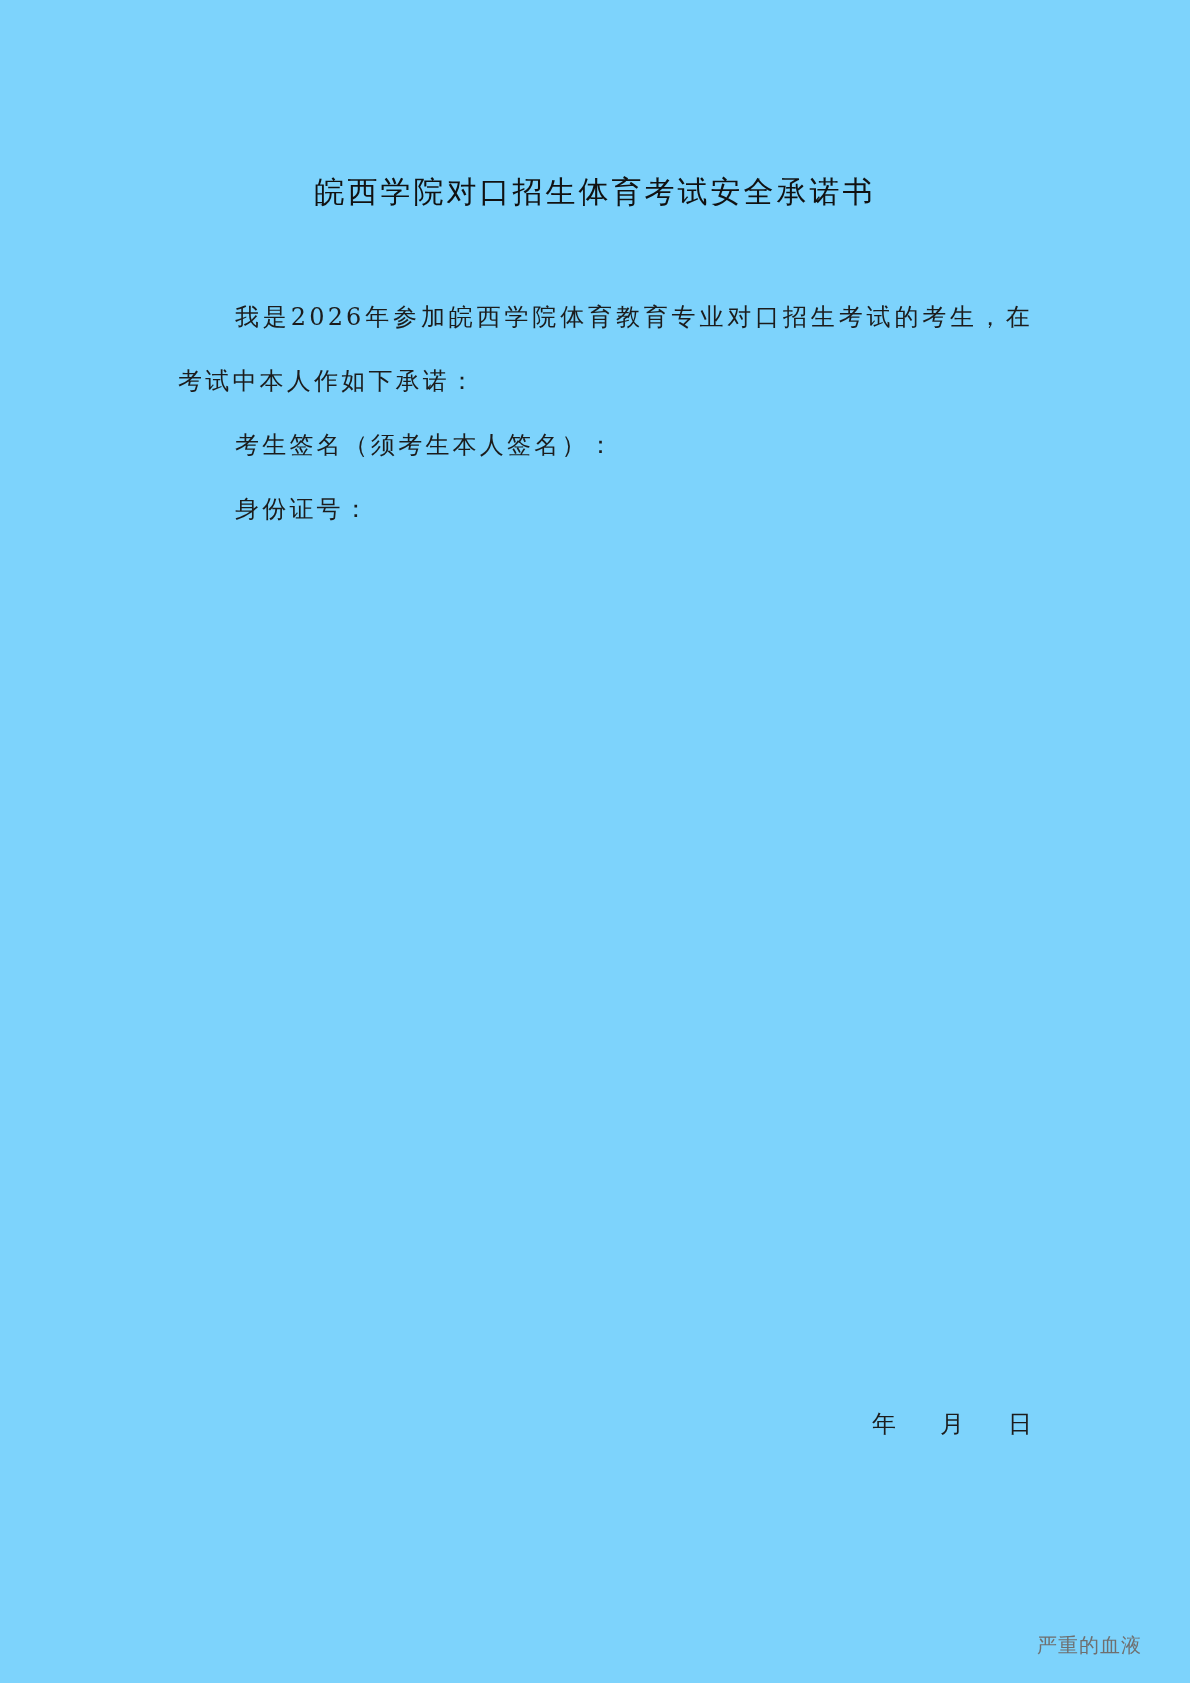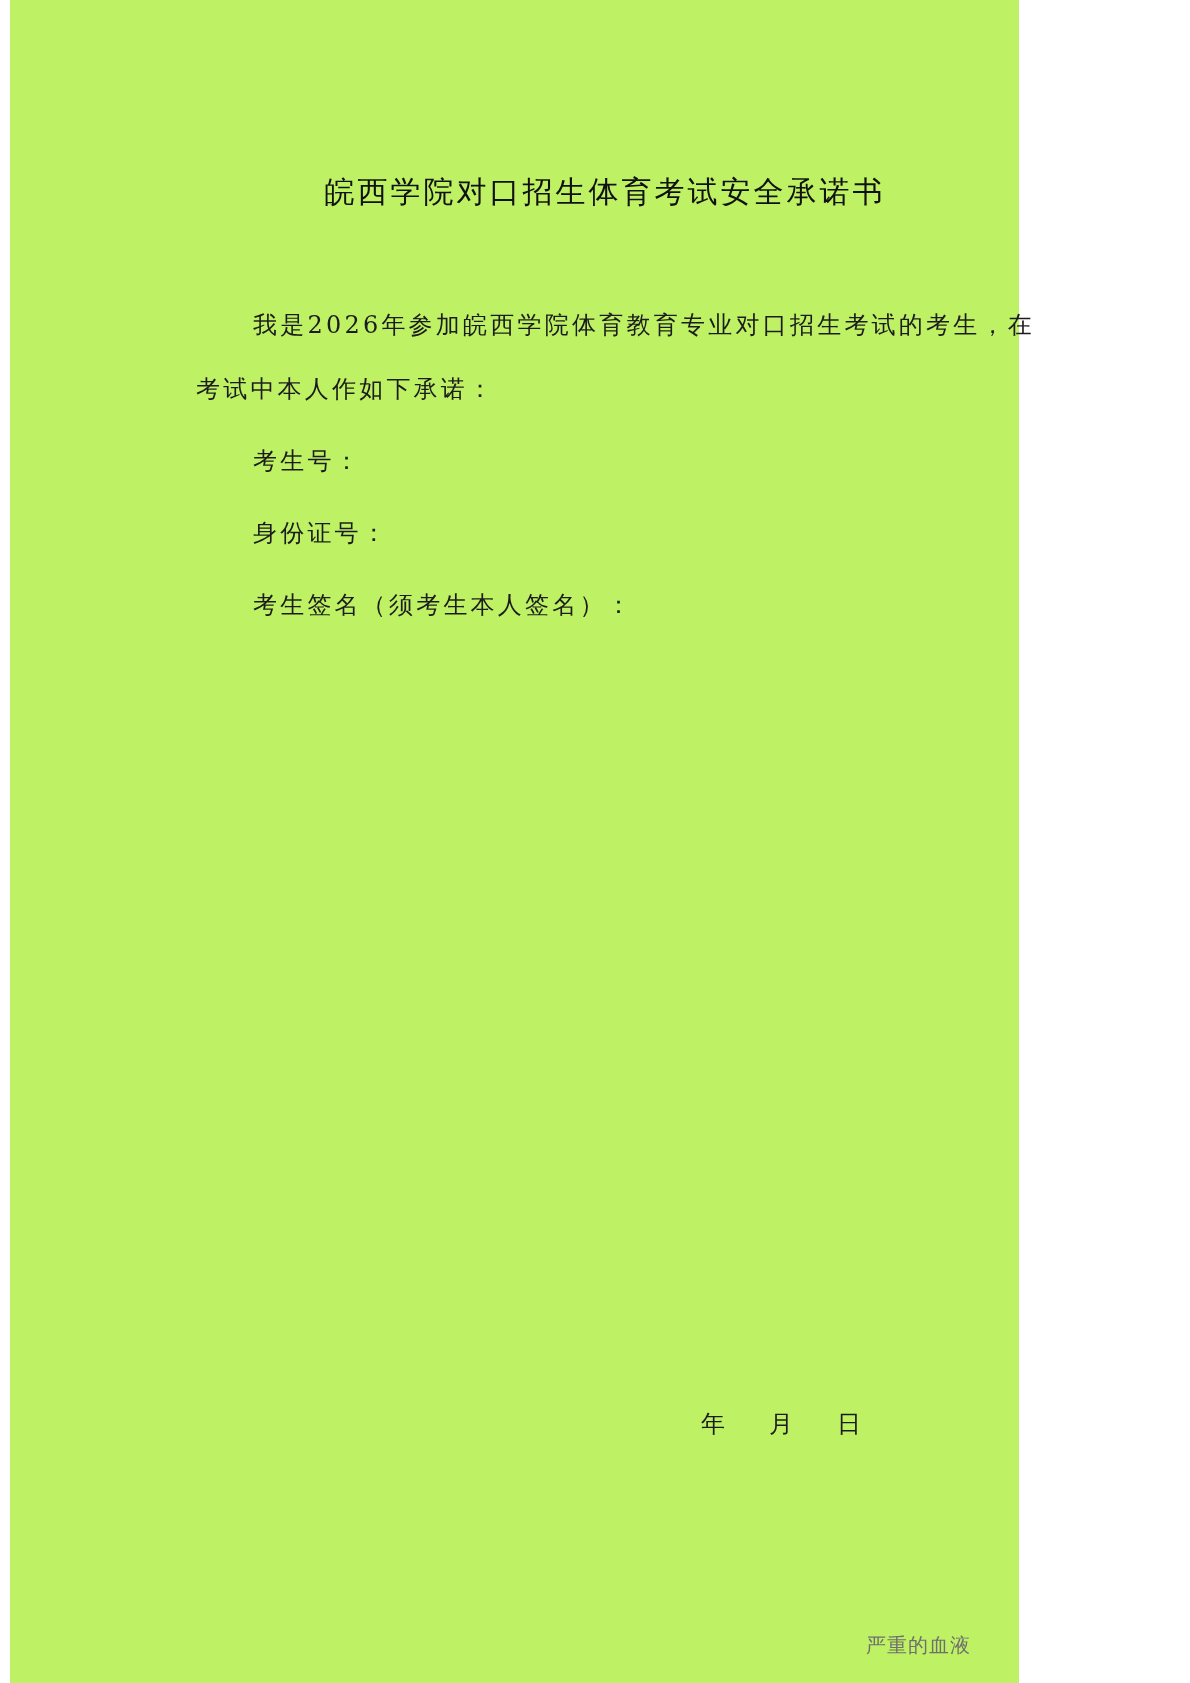--- a/index.html
+++ b/index.html
@@ -10,24 +10,24 @@
     body {
       width: 1190px;
       height: 1683px;
       position: relative;
       overflow: hidden;
       font-family: "DejaVu Serif", "Liberation Serif", serif;
       color: #1a1a1a;
     }
     .page {
       position: absolute;
-      left: 10px; top: 0;
-      width: 1009px;
+      left: 0; top: 0;
+      width: 1190px;
       height: 1683px;
-      background: #bef264;
+      background: #7dd3fc;
     }
     .title {
       position: absolute;
       top: 172px;
       left: 0;
       width: 1190px;
       text-align: center;
       font-size: 30px;
       letter-spacing: 3px;
       font-weight: normal;
@@ -39,21 +39,21 @@
       position: absolute;
       left: 178px;
       top: 285px;
       width: 855px;
       font-size: 24px;
       line-height: 64px;
       letter-spacing: 3.2px;
       color: #1c1c1c;
     }
     .body p {
-      margin: 8px;
+      margin: 0;
       text-align: justify;
       text-justify: inter-ideograph;
     }
     .indent {
       text-indent: 57px;
     }
     .field {
       padding-left: 57px;
     }
     .date-row {
@@ -84,27 +84,24 @@
 <body>
 
 <div class="page">
 
   <h1 class="title">皖西学院对口招生体育考试安全承诺书</h1>
 
   <div class="body">
     <p class="indent">我是2026年参加皖西学院体育教育专业对口招生考试的考生，在考试中本人作如下承诺：</p>
 
     <p class="field">
-      <span>考生号：</span>
+      <span>考生签名（须考生本人签名）：</span>
     </p>
     <p class="field">
       <span>身份证号：</span>
-    </p>
-    <p class="field">
-      <span>考生签名（须考生本人签名）：</span>
     </p>
   </div>
 
   <div class="date-row">
     <span>年</span>
     <span class="gap"></span>
     <span>月</span>
     <span class="gap"></span>
     <span>日</span>
   </div>

